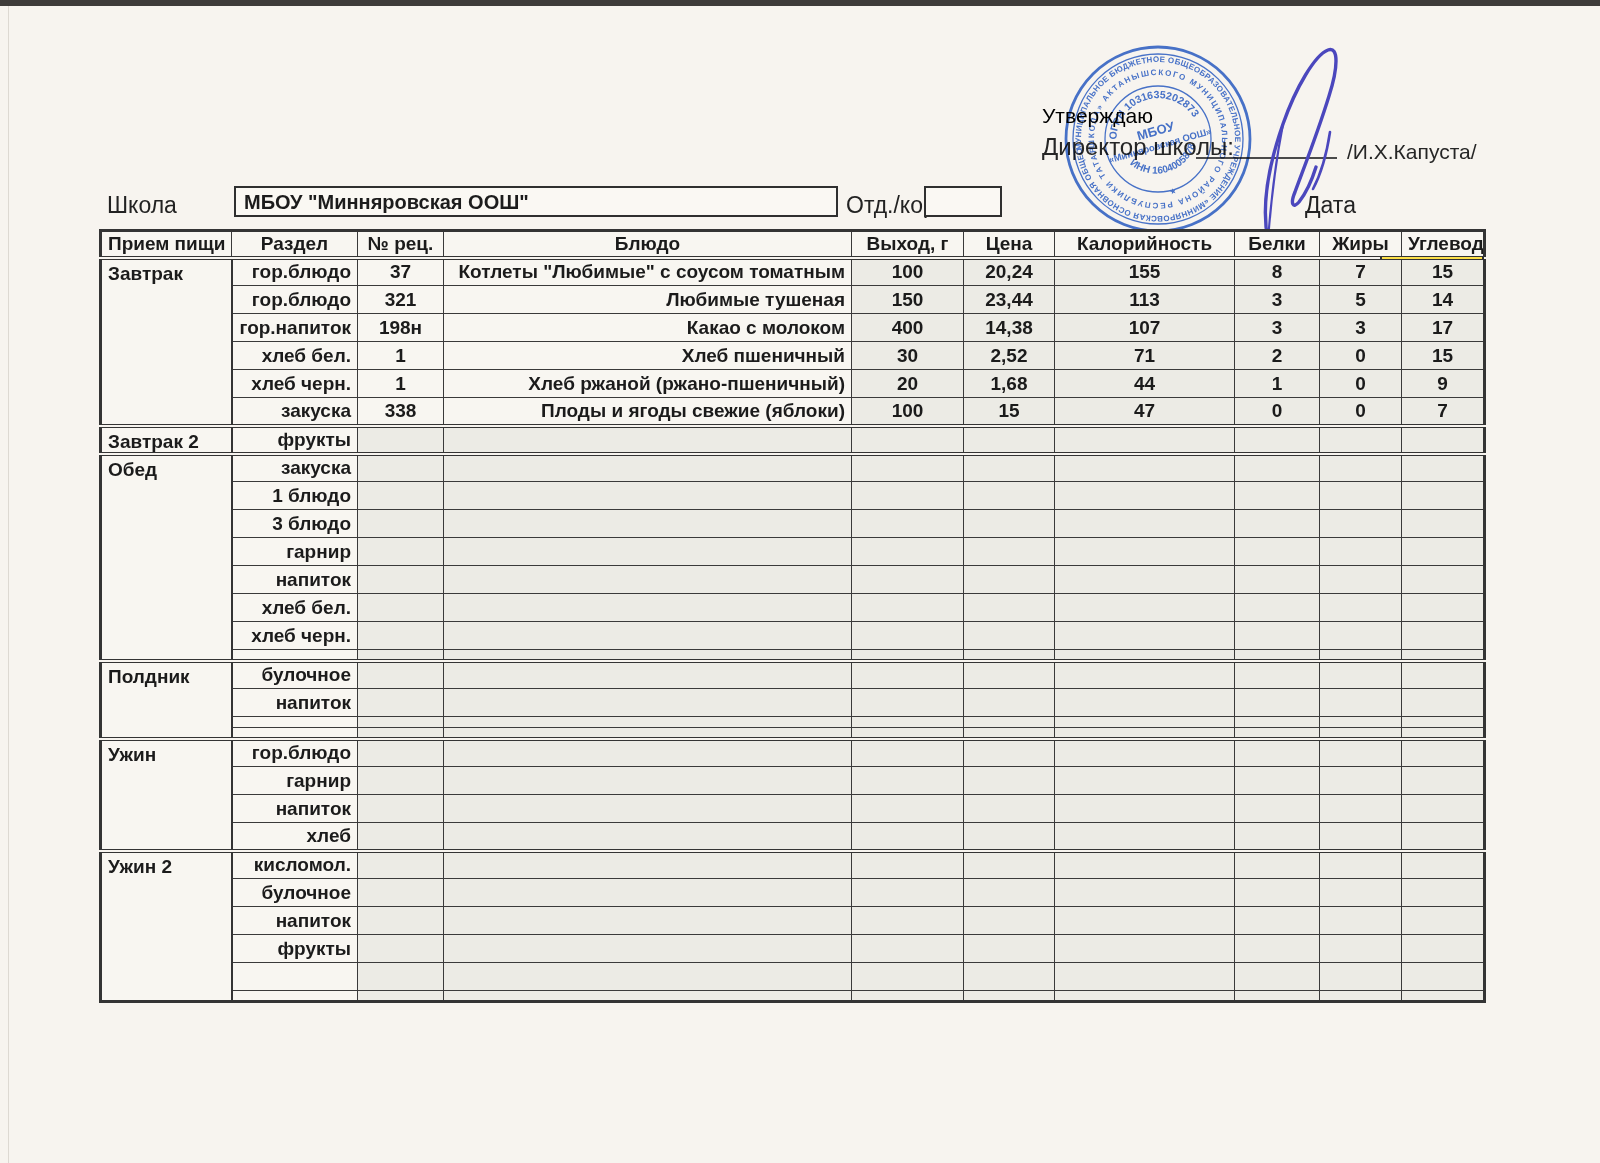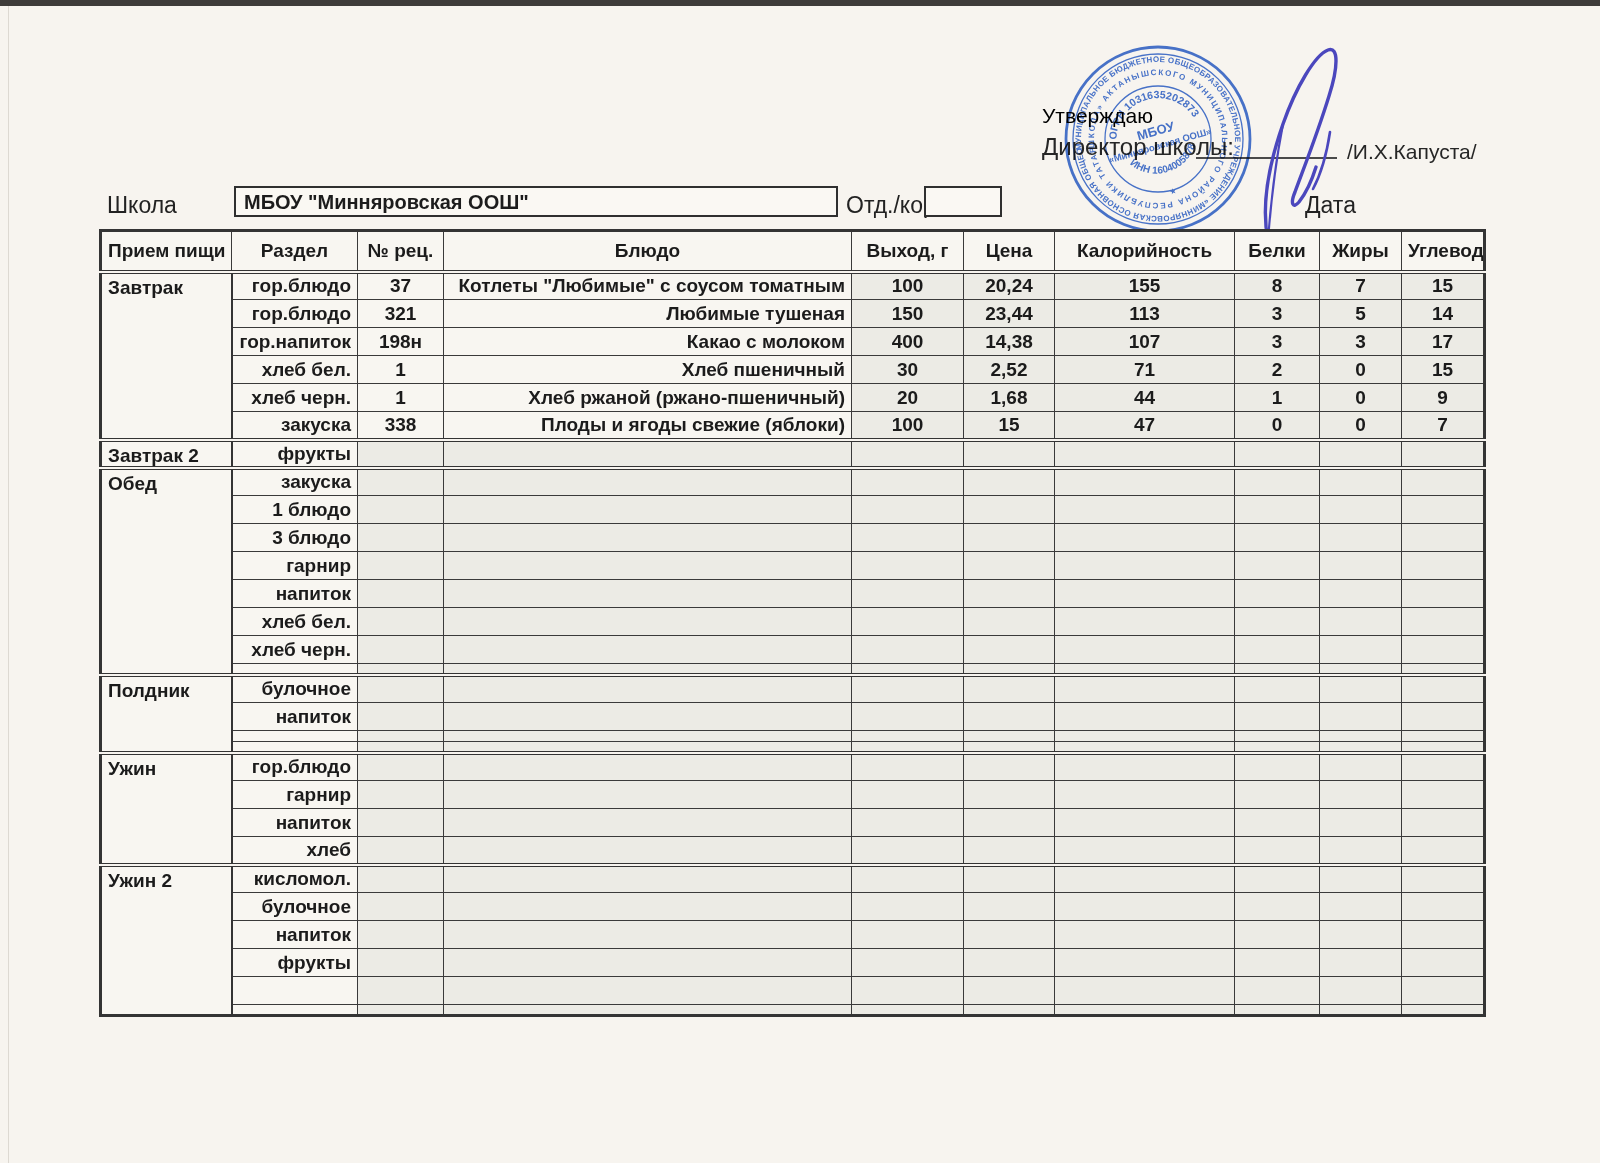--- a/index.html
+++ b/index.html
@@ -26,21 +26,21 @@
   
   .stamp{position:absolute;left:1063px;top:44px;mix-blend-mode:multiply;opacity:.88;}
   .sig{position:absolute;left:0;top:0;pointer-events:none;}
 
   
   table.menu{position:absolute;left:99px;top:229px;width:1384px;border-collapse:collapse;
        table-layout:fixed;font-size:19px;font-weight:700;color:#1b1b1b;
        border:3px solid #343434;}
   .menu th,.menu td{border:1.5px solid #3a3a3a;height:28px;padding:0 6px;line-height:1.05;
        overflow:hidden;white-space:nowrap;background:#f8f6f1;box-sizing:border-box;}
-  .menu th{text-align:center;border-bottom:3px solid #343434;height:41px;}
+  .menu th{text-align:center;border-bottom:3px solid #343434;height:27px;}
   .menu tr.sec-start td{border-top:4px double #343434;}
   .menu tr.thin td{height:11px;padding:0;font-size:1px;}
   .menu td.meal{vertical-align:top;padding-top:4px;text-align:left;border-right:2px solid #343434;}
   .menu td.c-razdel,.menu td.c-dish{text-align:right;}
   .menu td.c-rec,.menu td.c-out,.menu td.c-price,.menu td.c-kcal,
   .menu td.c-protein,.menu td.c-fat,.menu td.c-carbs{text-align:center;}
   .menu td.shade{background:#ecead5;background:#ecebe5;}
 </style>
 </head>
 <body>

